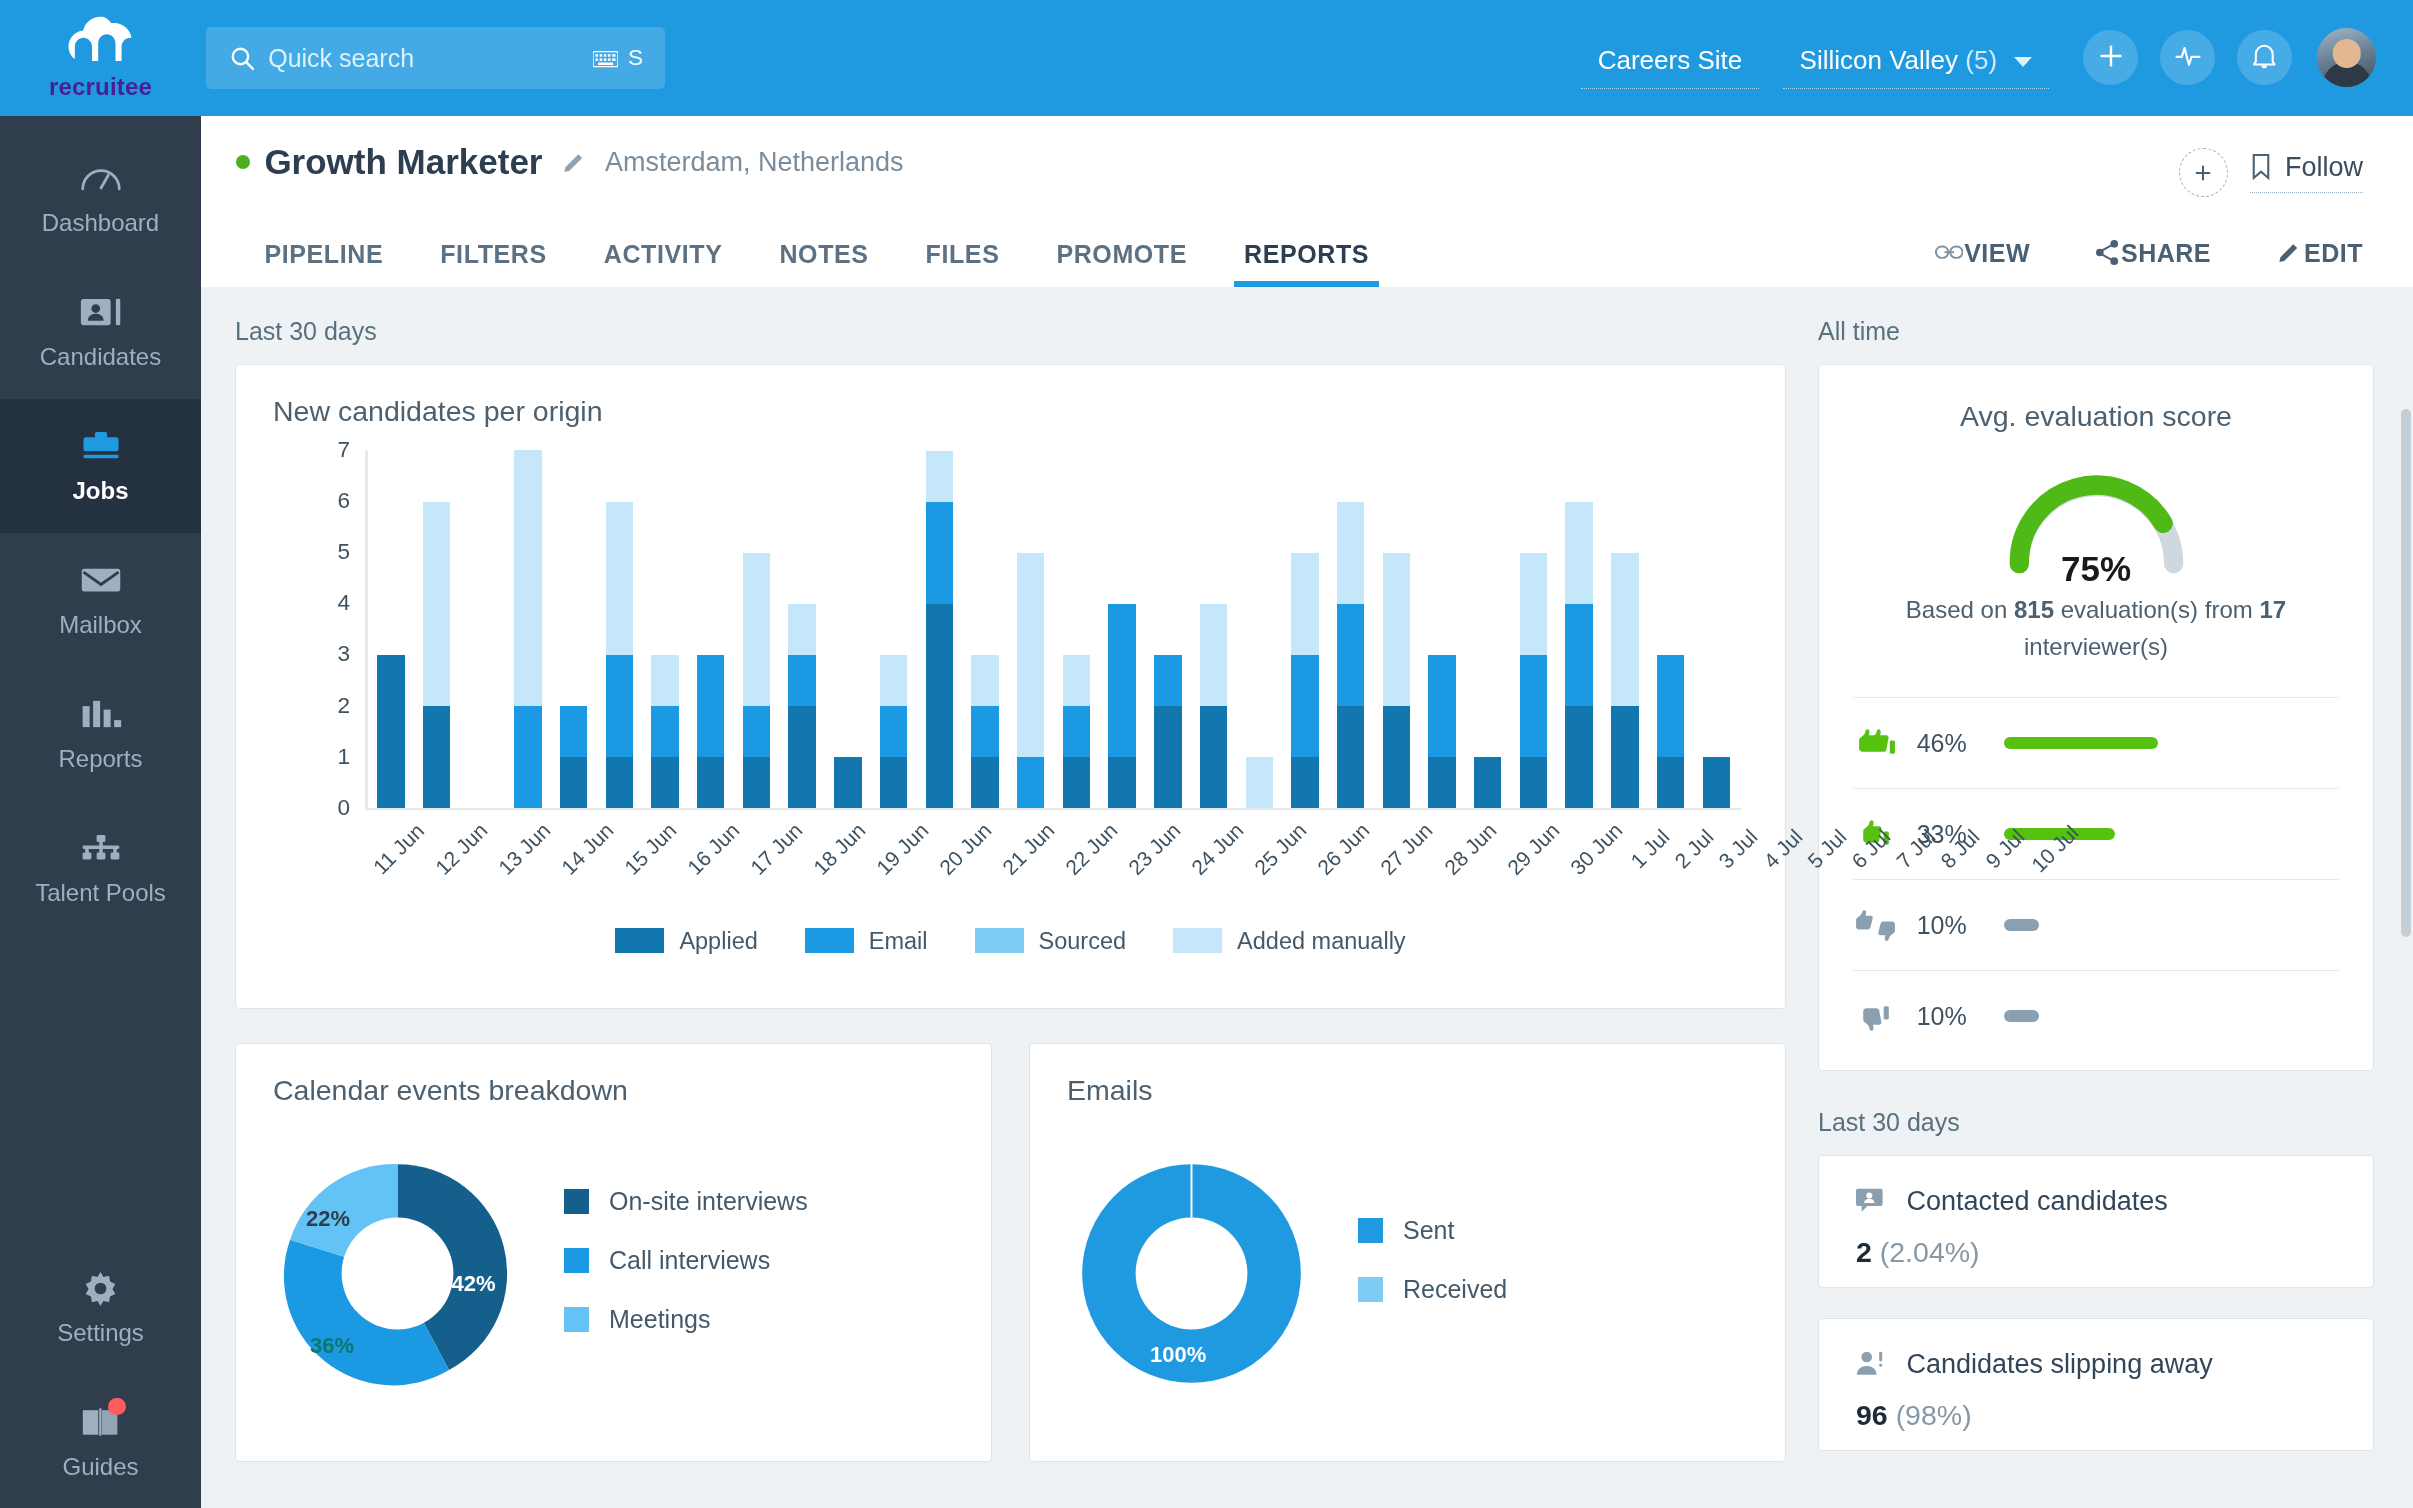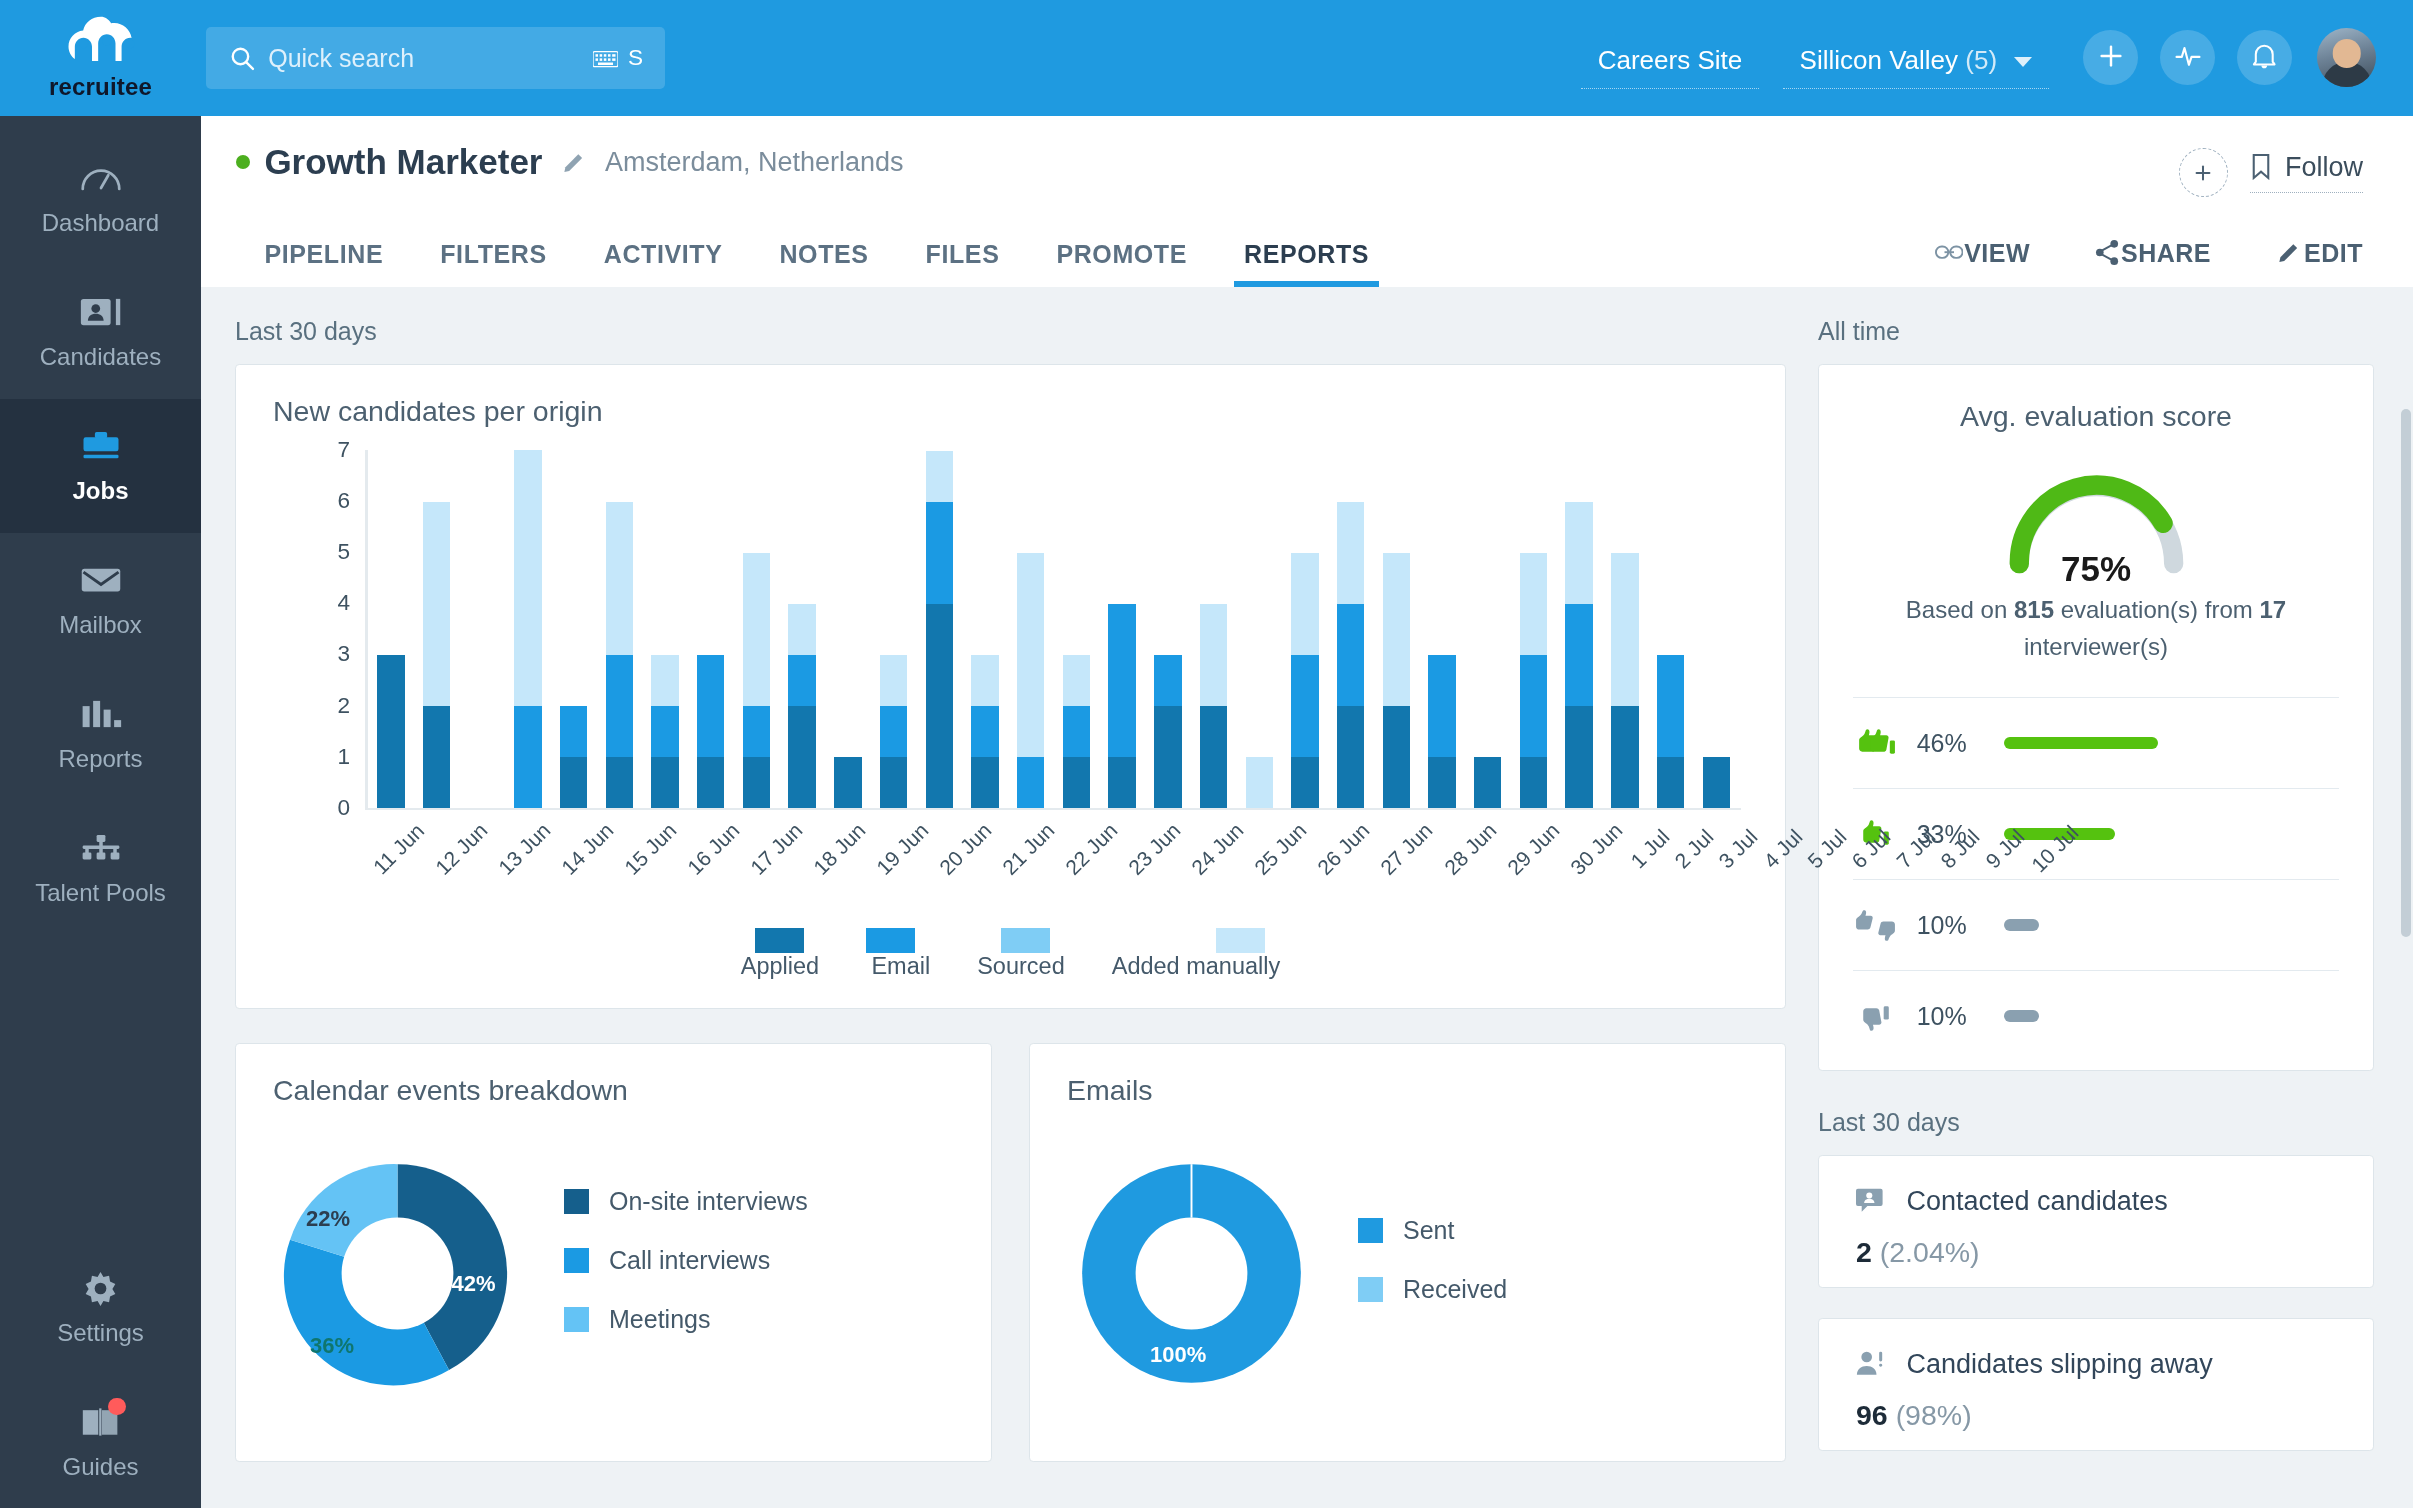--- a/index.html
+++ b/index.html
@@ -9,21 +9,21 @@
     background: #eef2f5; overflow: hidden;
   }
   
   .topbar {
     position: absolute; top: 0; left: 0; width: 2413px; height: 116px;
     background: #1f9ae0; display: flex; align-items: center;
   }
   .logo-wrap { width: 201px; display: flex; flex-direction: column;
     align-items: center; justify-content: center; }
   .logo-mark { width: 80px; height: 47px; position: relative; }
-  .logo-text { color: #0f172a; font-size: 24px; font-weight: 700; letter-spacing: 0.2px;
+  .logo-text { color: #4c1d95; font-size: 24px; font-weight: 700; letter-spacing: 0.2px;
     margin-top: 11px; }
   .search-box {
     margin-left: 5px; width: 459px; height: 62px; background: rgba(255,255,255,.16);
     border-radius: 5px; display: flex; align-items: center; padding: 0 22px;
   }
   .search-ico { width: 28.5px; height: 28.5px; flex: 0 0 auto; }
   .search-input {
     flex: 1; background: transparent; border: 0; outline: none;
     color: #ffffff; font-size: 25px; font-family: "Liberation Sans", sans-serif;
     margin-left: 11.7px;
@@ -127,21 +127,21 @@
     display: flex; align-items: flex-end; }
   .bar-col { flex: 1; display: flex; flex-direction: column; justify-content: flex-end;
     align-items: center; height: 100%; }
   .bar { width: 60%; }
   .x-labels { position: absolute; left: 52px; top: 365px; width: 1371px; display: flex; }
   .x-lab { flex: 1; display: flex; justify-content: center; }
   .x-lab span { font-size: 21px; color: #3e5261; transform: rotate(-45deg);
     transform-origin: center; white-space: nowrap; margin-top: 22px; }
   .bar-legend { position: absolute; left: 0; right: 0; top: 563px;
     display: flex; justify-content: center; align-items: center; gap: 0; }
-  .lg-item { display: flex; align-items: flex-end; margin: 0 23.5px; flex-direction: column; }
+  .lg-item { display: flex; align-items: flex-start; margin: 0 23.5px; }
   .lg-sw { width: 49px; height: 25px; margin-right: 15px; }
   .lg-txt { font-size: 23.5px; color: #44596a; }
   
   .donut-row { display: flex; gap: 37px; margin-top: 34px; }
   .donut-card { flex: 1; height: 419px; position: relative; }
   .donut-body { display: flex; align-items: center; padding: 45px 0 0 40px; }
   .donut-legend { margin-left: 45px; }
   .dl-item { display: flex; align-items: center; margin-bottom: 30px; }
   .dl-sw { width: 25px; height: 25px; margin-right: 20px; }
   .dl-txt { font-size: 25px; color: #44596a; }

